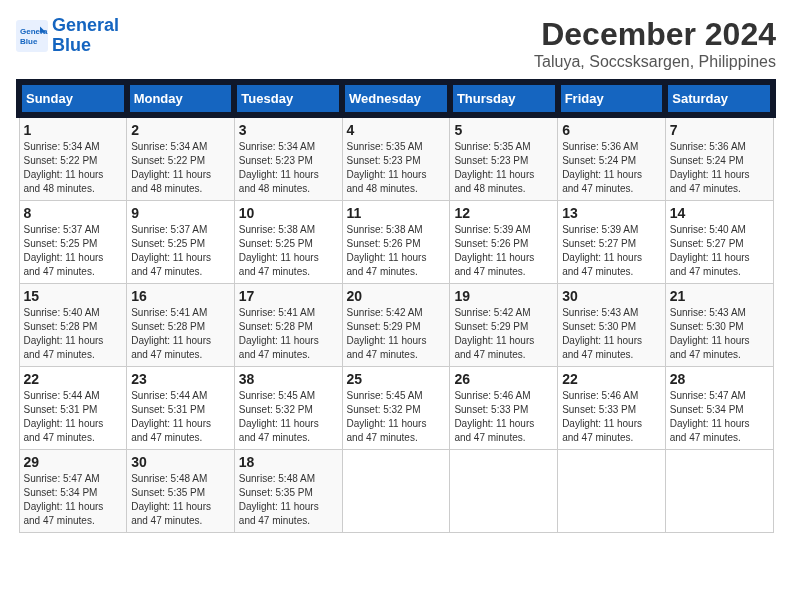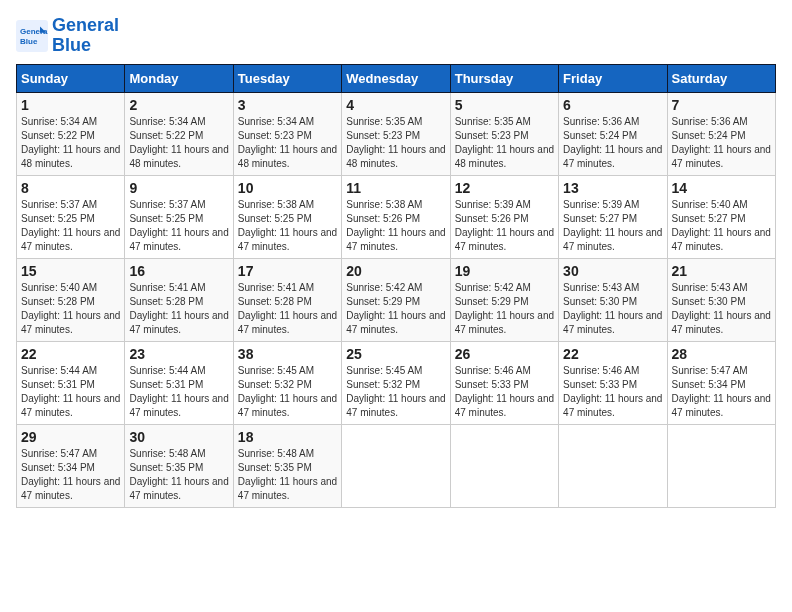--- a/index.html
+++ b/index.html
@@ -48,21 +48,21 @@
       border-collapse: collapse;
       font-size: 11px;
     }
     .calendar thead th {
       background: #1565c0;
       color: #fff;
       padding: 6px 4px;
       text-align: left;
       font-size: 13px;
       font-weight: bold;
-      border: 1px solid #0f172a;
+      border: 6px solid #0f172a;
     }
     .calendar tbody td {
       border: 1px solid #ccc;
       vertical-align: top;
       padding: 4px;
       width: 108px;
       min-height: 80px;
     }
     .calendar tbody tr:nth-child(odd) td {
       background: #f9f9f9;
@@ -96,20 +96,24 @@
       <text x="5" y="18" font-size="10" font-weight="bold" fill="#1565c0">General</text>
       <text x="5" y="30" font-size="10" font-weight="bold" fill="#1565c0">Blue</text>
       <polygon points="30,8 38,16 30,16" fill="#1565c0"></polygon>
     </svg>
     <div>
       <div class="logo-text">
         <span>General</span><br><span>Blue</span>
       </div>
     </div>
   </div>
+  <div class="title-block">
+    <h1>December 2024</h1>
+    <h2>Taluya, Soccsksargen, Philippines</h2>
+  </div>
 </div>
 
 <table class="calendar">
   <thead>
     <tr>
       <th>Sunday</th>
       <th>Monday</th>
       <th>Tuesday</th>
       <th>Wednesday</th>
       <th>Thursday</th>

